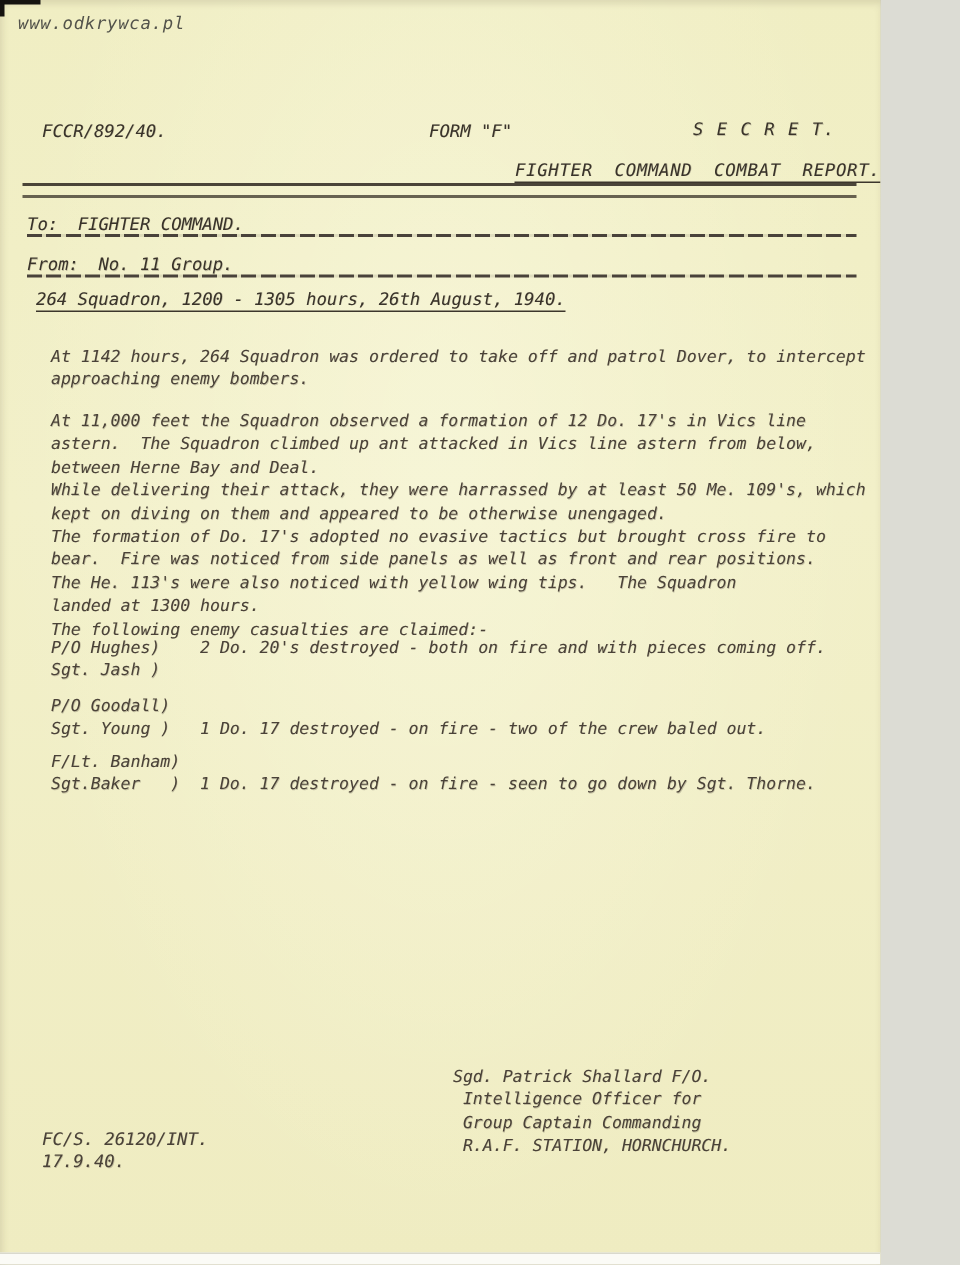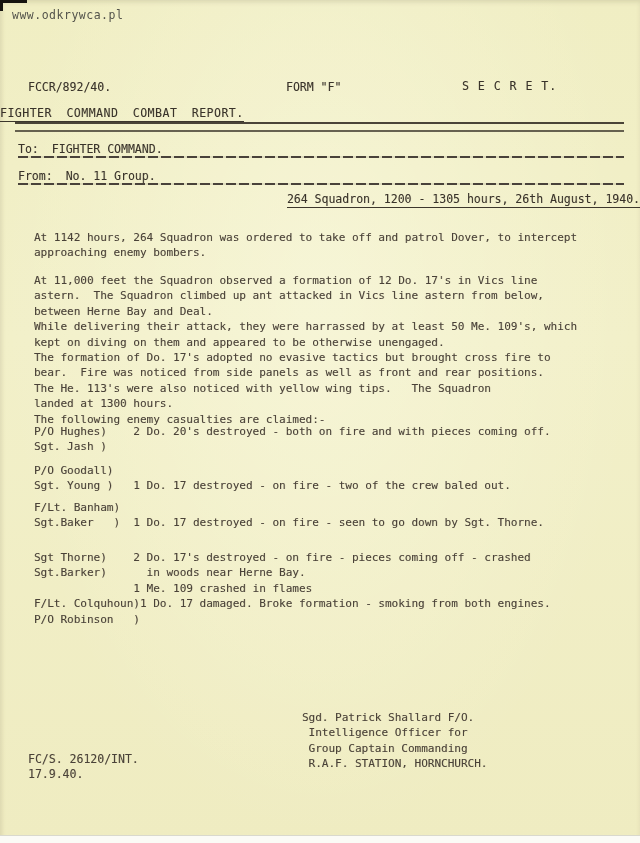--- a/index.html
+++ b/index.html
@@ -1,26 +1,27 @@
 <!DOCTYPE html>
 <html><head>
 <meta charset="utf-8">
 <style>
   html,body{margin:0;padding:0;background:#dcdcd4;}
   .page{
     position:relative;
-    width:640px;height:843px;
+    width:587px;height:843px;
     margin:0;
     background:
       radial-gradient(ellipse at 50% 35%, rgba(255,255,240,0.35), rgba(0,0,0,0) 70%),
       linear-gradient(180deg,#f0eec3 0%, #f2f0c9 40%, #efecc1 100%);
     overflow:hidden;
     font-family:"DejaVu Sans Mono", monospace;
     color:#4a4238;
     box-shadow: inset 0 3px 4px rgba(80,70,50,0.10), inset 3px 0 4px rgba(80,70,50,0.06);
+    font-style: italic;
   }
   .abs{position:absolute;}
   pre{
     margin:4px;
     font-family:"DejaVu Sans Mono", monospace;
     font-size:11px;
     line-height:15.4px;
     white-space:pre;
     text-shadow:0.4px 0.4px 0 rgba(74,66,56,0.28);
   }
@@ -36,42 +37,42 @@
   .bottom-strip{left:0;right:0;bottom:0;height:7px;background:#fbfbf6;border-top:1px solid #d9d9cd;}
   .watermark{
     left:12px;top:8px;
     font-family:"DejaVu Sans Mono", monospace;
     font-size:11.5px;color:#53534b;letter-spacing:0.5px;
   }
   
   .hdr-ref{left:28px;top:80px;}
   .hdr-form{left:286px;top:80px;}
   .hdr-secret{left:462px;top:79px;letter-spacing:1px;}
-  .title-wrap{left:0;right:0;top:106px;text-align:left;}
+  .title-wrap{left:0;right:0;top:106px;text-align:right;}
   .title{
     letter-spacing:0.5px;word-spacing:7px;
     border-bottom:1.5px solid #3c362c;
     padding-bottom:1px;
   }
   .rule-heavy{
     left:15px;right:16px;top:122px;height:6px;
     border-top:2px solid rgba(56,50,40,0.9);
     border-bottom:2px solid rgba(56,50,40,0.75);
   }
   
   .addr{left:18px;right:16px;height:16px;}
   .addr::after{
     content:"";position:absolute;left:0;right:0;bottom:0;height:2px;
     background:repeating-linear-gradient(90deg,#49423a 0 10px, rgba(73,66,58,0.12) 10px 13px);
   }
   .to-line{top:142px;}
   .from-line{top:169px;}
   .addr-value{margin-left:13px;margin-top:28px;}
   
-  .subject-wrap{left:0;right:0;top:192px;text-align:right;margin-left:24px;}
+  .subject-wrap{left:0;right:0;top:192px;text-align:left;margin-left:24px;}
   .subject{border-bottom:1.5px solid #3c362c;padding-bottom:1px;}
   
   .p1{left:30px;top:226px;}
   .p2{left:30px;top:269px;}
   .claim-g1{left:30px;top:420px;}
   .claim-g2{left:30px;top:459px;}
   .claim-g3{left:30px;top:496px;}
   .claim-g4{left:30px;top:546px;}
   .casualties{left:28px;top:627px;display:flex;align-items:flex-start;}
   .cas-label{
@@ -126,25 +127,20 @@
 The He. 113's were also noticed with yellow wing tips.   The Squadron
 landed at 1300 hours.
 The following enemy casualties are claimed:-</pre>
 
   <pre class="abs claim-g1">P/O Hughes)    2 Do. 20's destroyed - both on fire and with pieces coming off.
 Sgt. Jash )</pre>
   <pre class="abs claim-g2">P/O Goodall)
 Sgt. Young )   1 Do. 17 destroyed - on fire - two of the crew baled out.</pre>
   <pre class="abs claim-g3">F/Lt. Banham)
 Sgt.Baker   )  1 Do. 17 destroyed - on fire - seen to go down by Sgt. Thorne.</pre>
-  <pre class="abs claim-g4">Sgt Thorne)    2 Do. 17's destroyed - on fire - pieces coming off - crashed
-Sgt.Barker)      in woods near Herne Bay.
-               1 Me. 109 crashed in flames
-F/Lt. Colquhoun)1 Do. 17 damaged. Broke formation - smoking from both engines.
-P/O Robinson   )</pre>
 
 
 
   <pre class="abs signature">Sgd. Patrick Shallard F/O.
  Intelligence Officer for
  Group Captain Commanding
  R.A.F. STATION, HORNCHURCH.</pre>
 
   <div class="abs typed footer">
     <div>FC/S. 26120/INT.</div>

